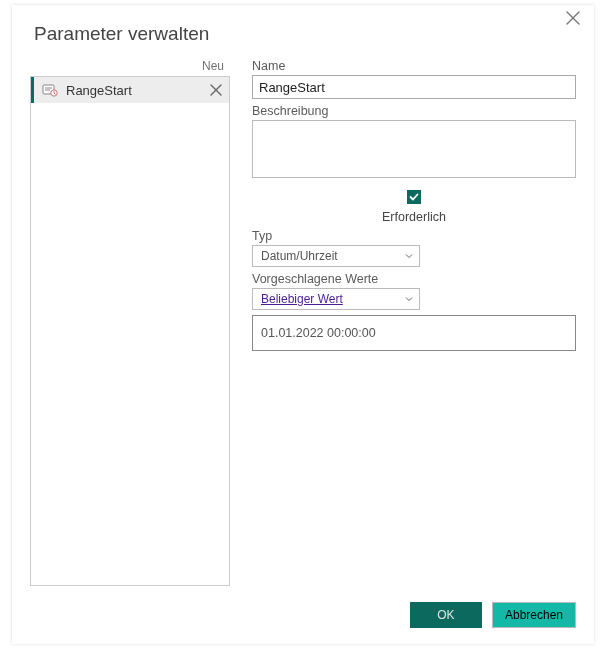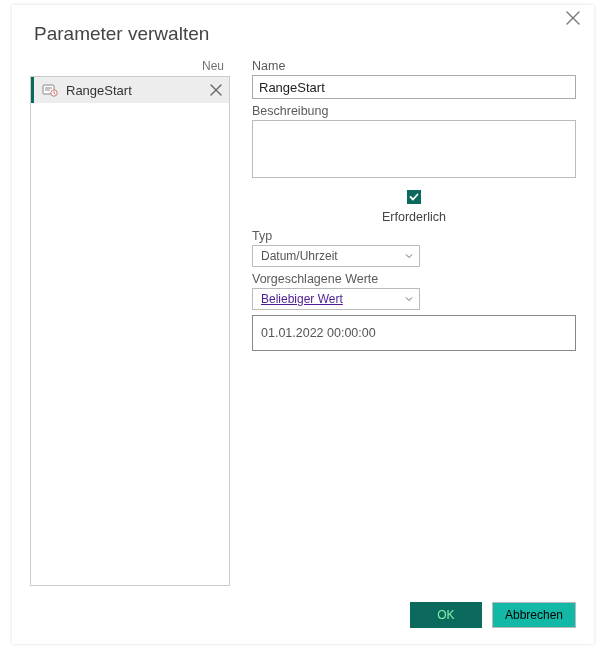--- a/index.html
+++ b/index.html
@@ -176,21 +176,21 @@
     height: 26px;
     border: 1px solid #bbb;
     background: #14b8a6;
     font-size: 12px;
     cursor: pointer;
     padding: 0 12px;
   }
   .btn.primary {
     background: #0b6a5d;
     border-color: #0b6a5d;
-    color: #86efac;
+    color: #e5e5e5;
   }
 </style>
 </head>
 <body>
 
 <div class="dialog">
 
   <div class="close-x">
     <svg viewBox="0 0 14 14">
         <path d="M1 1 L13 13 M13 1 L1 13" stroke="#777" stroke-width="1.4" fill="none" stroke-linecap="round"></path>

